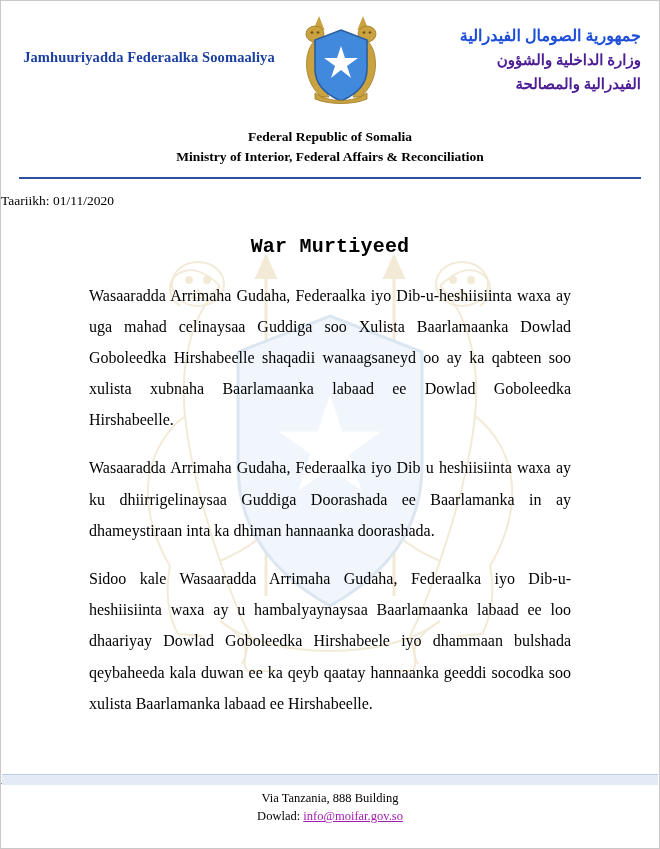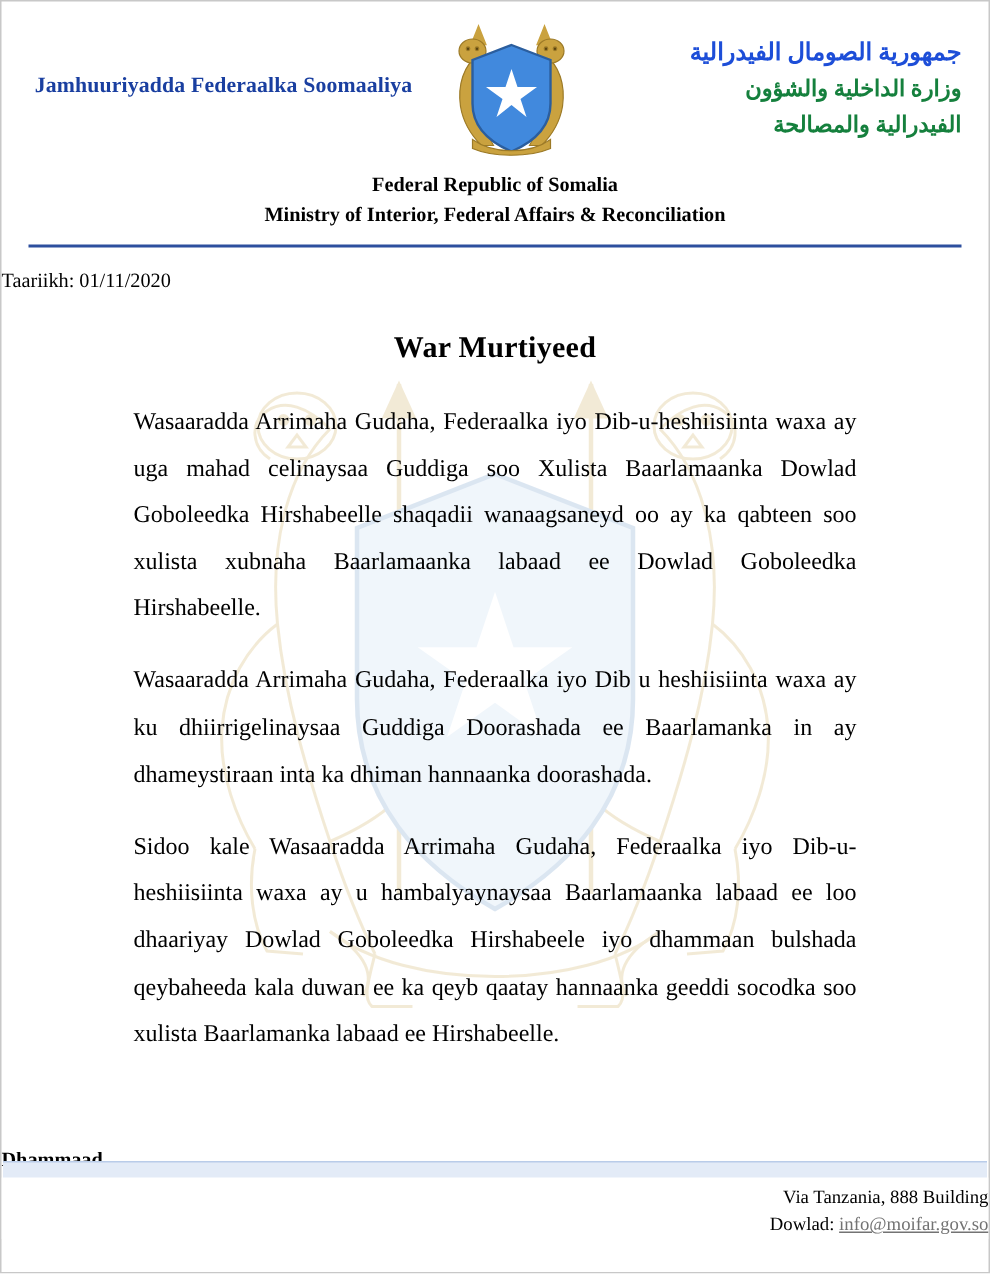--- a/index.html
+++ b/index.html
@@ -82,31 +82,31 @@
     padding-top: 4px;
     padding-right: 4px;
   }
   .header-right .ar1 {
     color: #1d4ed8;
     font-weight: bold;
     font-size: 16px;
     line-height: 1.5;
   }
   .header-right .ar2 {
-    color: #15803d;
+    color: #4c1d95;
     font-weight: bold;
     font-size: 15px;
     line-height: 1.6;
   }
 
   .header-sub {
     position: relative;
     z-index: 2;
     text-align: center;
-    margin-top: 8px;
+    margin-top: 22px;
     font-weight: bold;
     font-size: 13.5px;
     line-height: 1.5;
   }
 
   .rule {
     position: relative;
     z-index: 2;
     height: 2px;
     background: #2d4f9e;
@@ -124,20 +124,21 @@
 
   
   .doc-title {
     position: relative;
     z-index: 2;
     text-align: center;
     font-weight: bold;
     font-size: 20px;
     margin-top: 26px;
     letter-spacing: 0.2px;
+    font-family: Liberation Mono, monospace;
   }
 
   
   .body-wrap {
     position: relative;
     z-index: 2;
     margin: 22px 88px 0 88px;
   }
   .para {
     text-align: justify;
@@ -168,28 +169,28 @@
     background: #e3ebf7;
     border-top: 1px solid #b9cce9;
     border-bottom: 1px solid #b9cce9;
   }
   .footer-text {
     position: absolute;
     left: 0;
     right: 0;
     bottom: 22px;
     z-index: 3;
-    text-align: right;
+    text-align: center;
     font-size: 12.5px;
     line-height: 1.5;
     background: #ffffff;
     padding-top: 4px;
   }
   .footer-text a {
-    color: #737373;
+    color: #a21caf;
     text-decoration: underline;
   }
 </style>
 </head>
 <body>
 
 <div class="page">
 
   <svg class="watermark" viewBox="0 0 520 520" aria-hidden="true">
     <g fill="none" stroke="#c7a24a" stroke-width="2">

